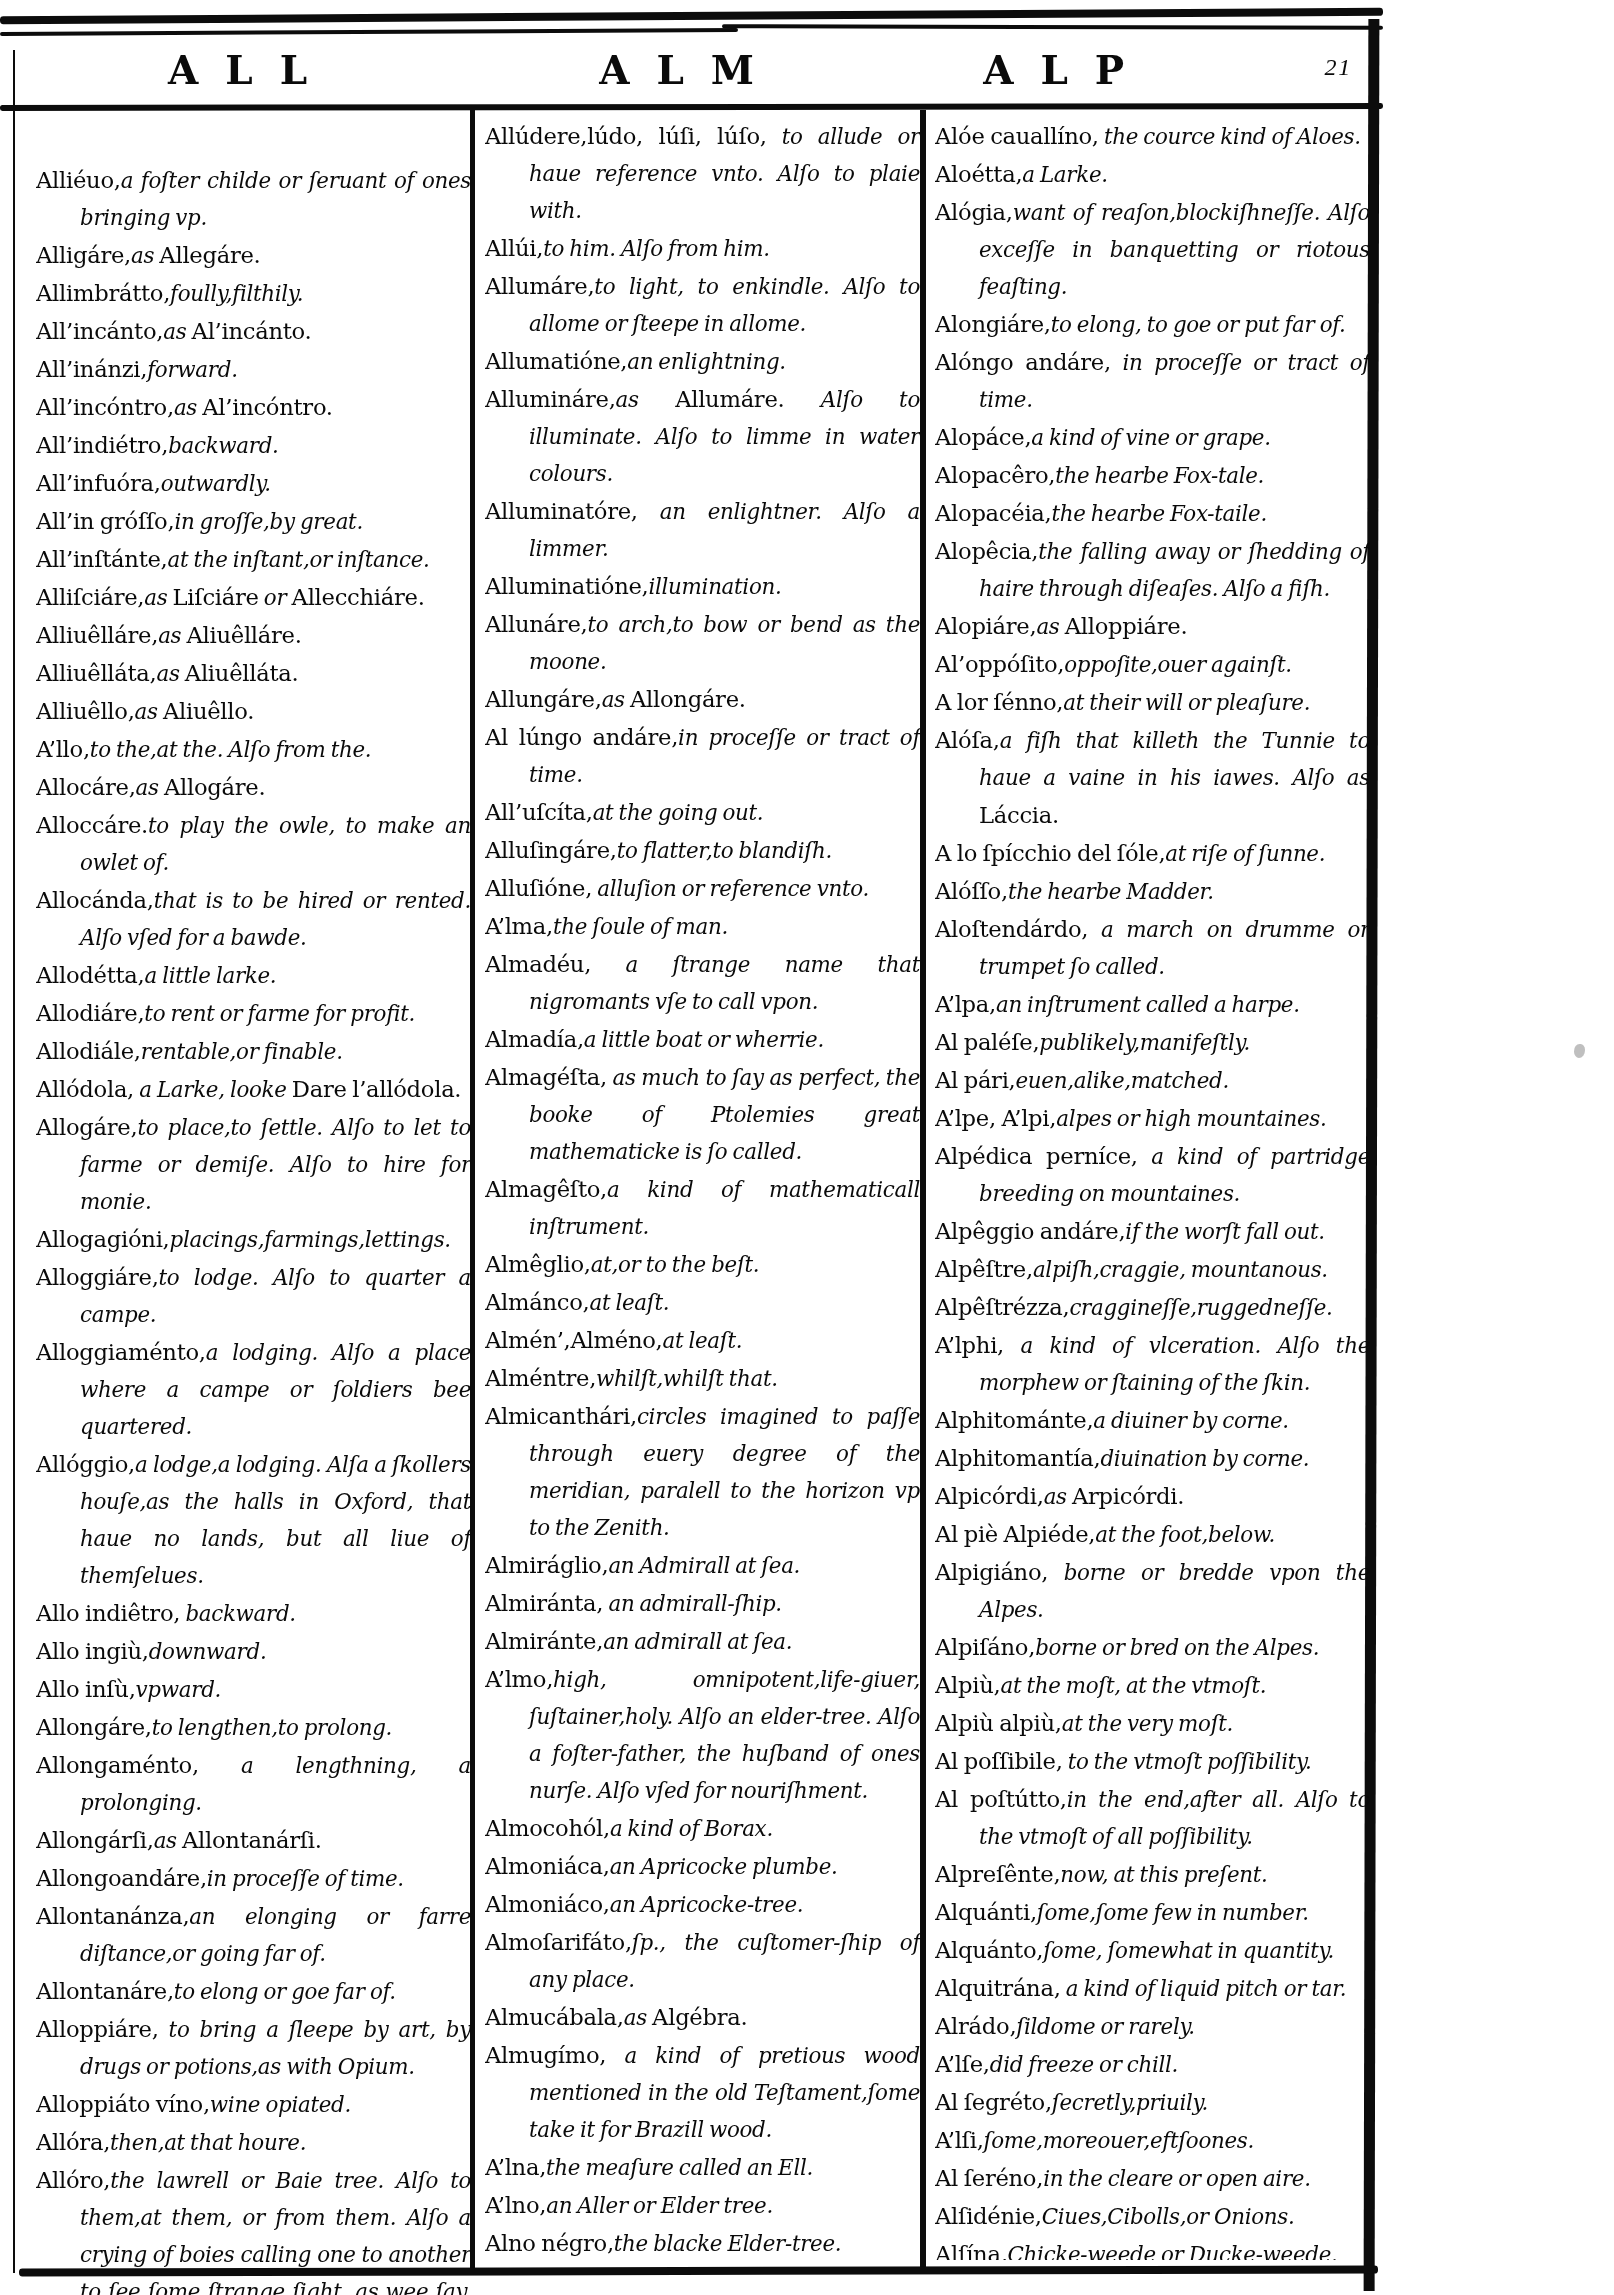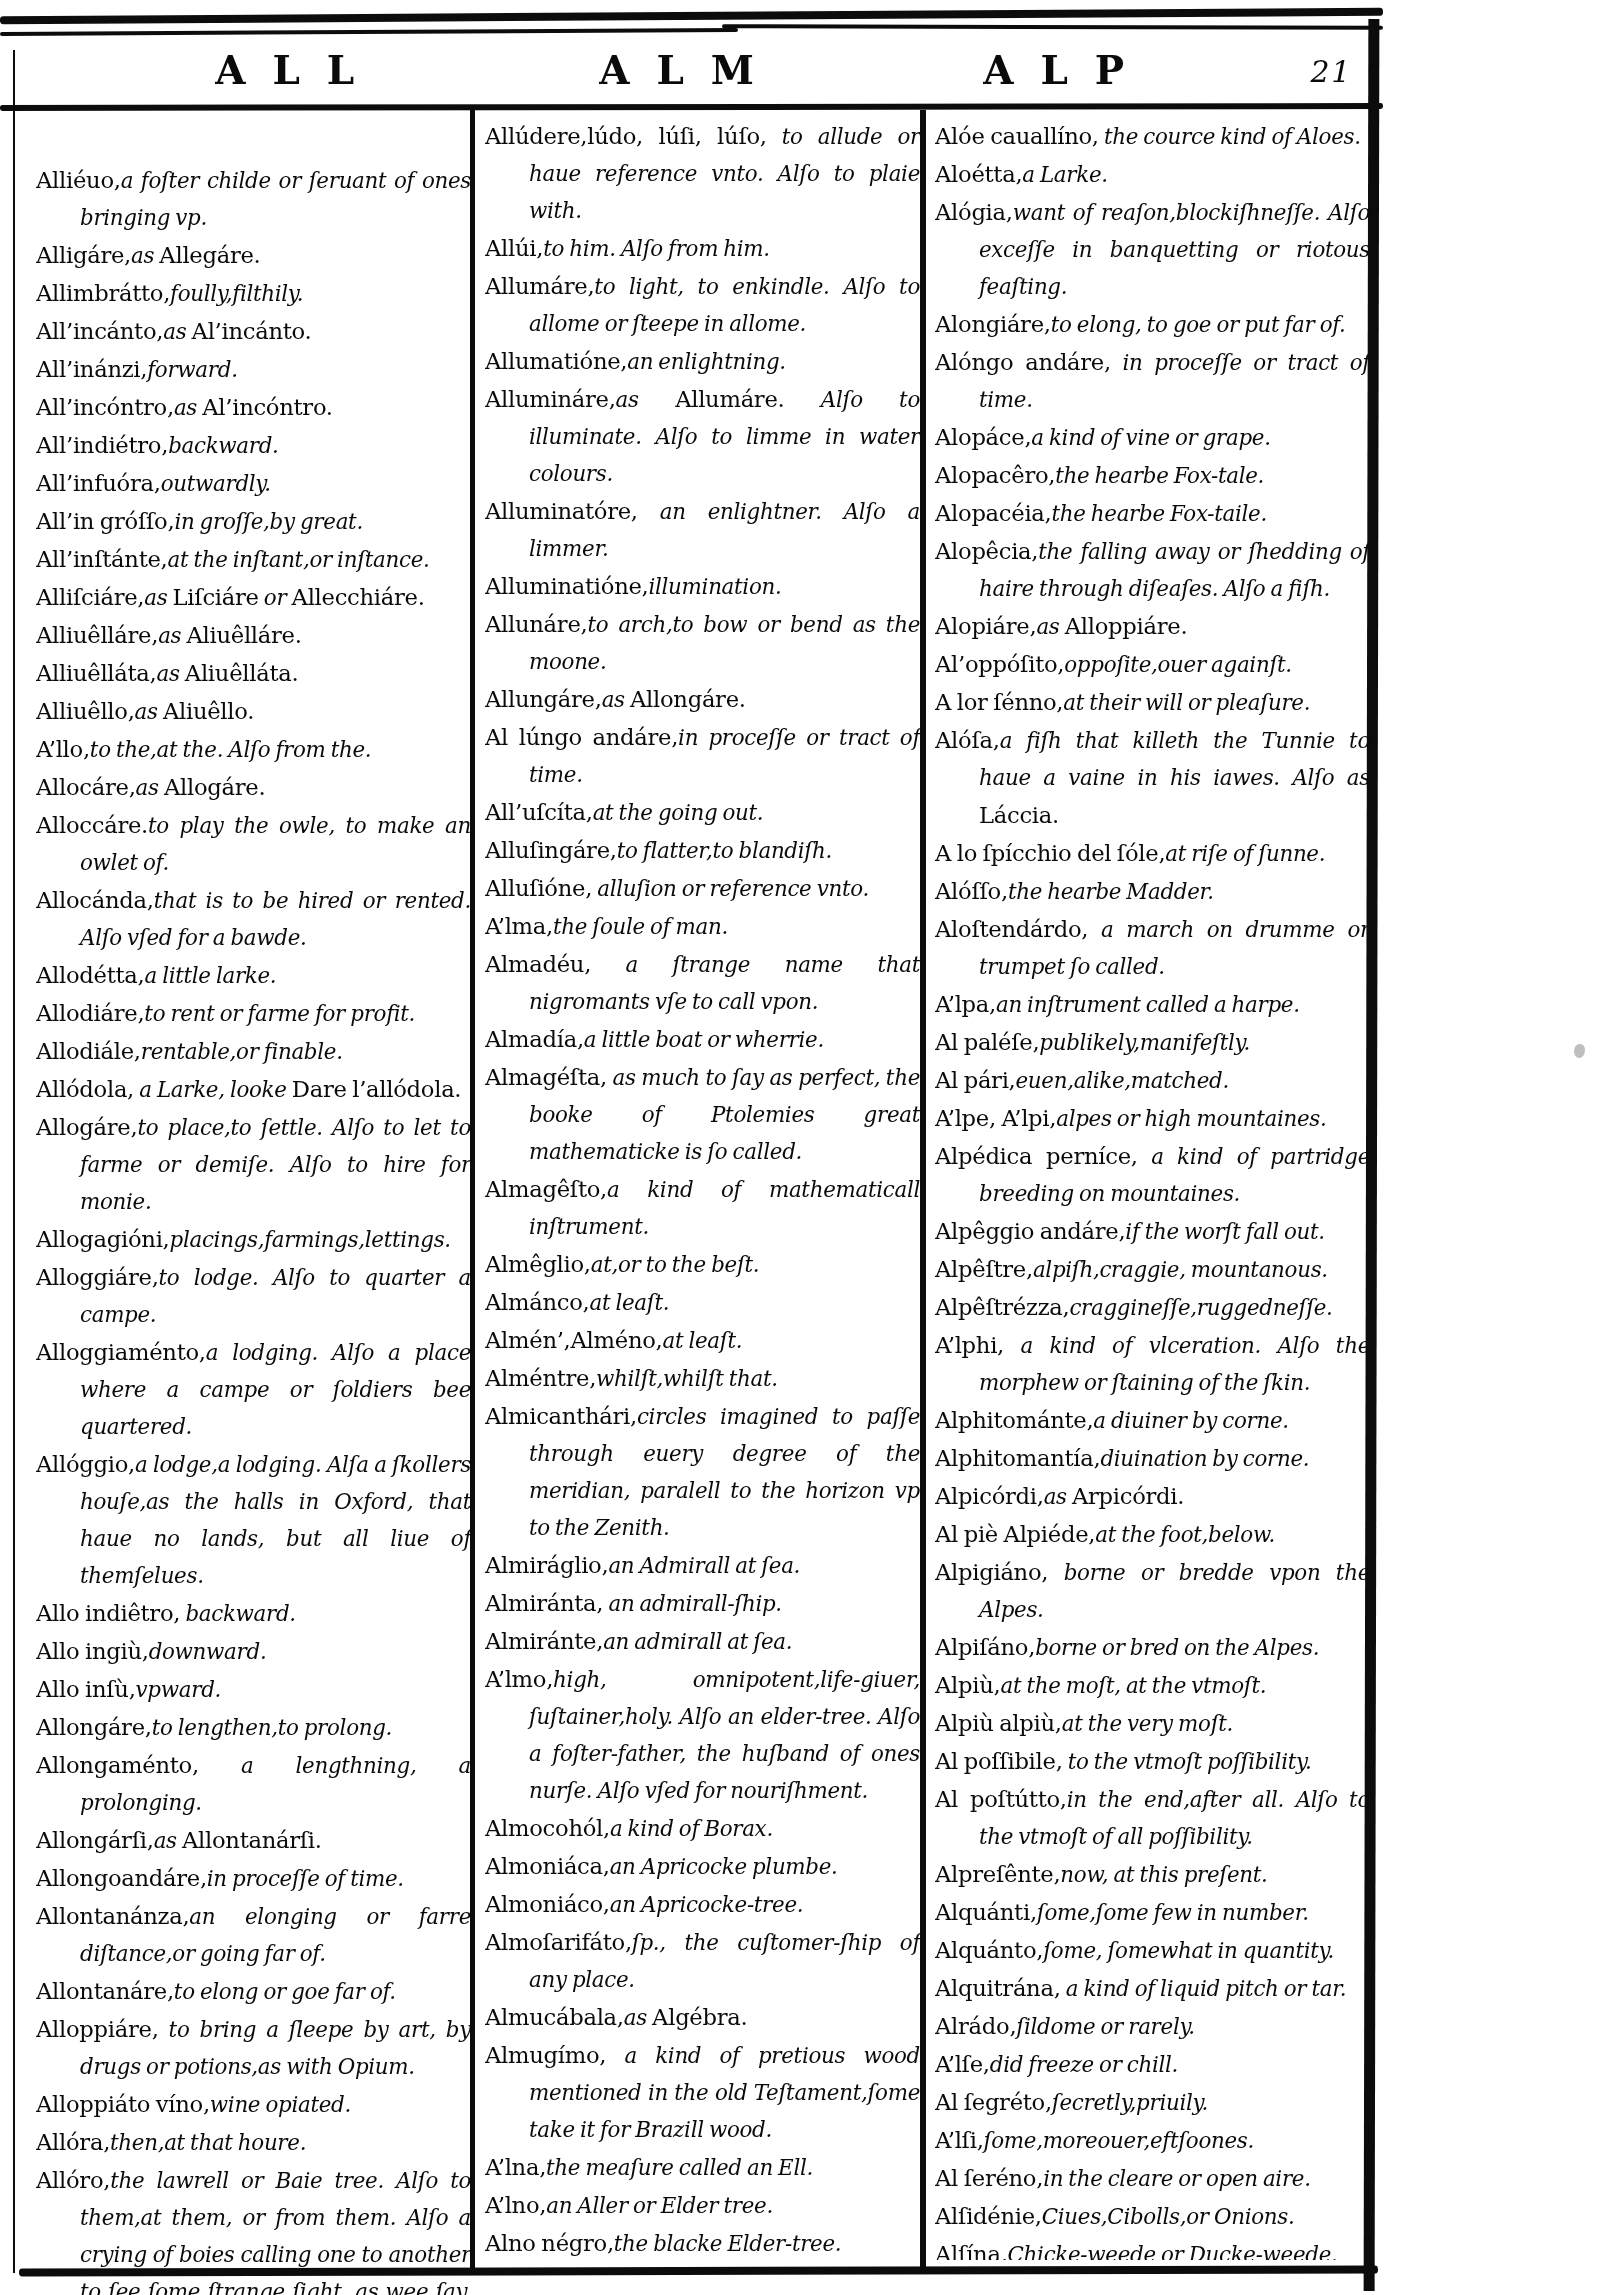--- a/index.html
+++ b/index.html
@@ -15,25 +15,25 @@
   .rule-under-header{left:0;top:104px;width:1383px;height:5.9px;transform:rotate(-0.08deg);border-radius:2.5px;}
   .rule-left{left:12.6px;top:50px;width:2.5px;height:2223px;}
   .rule-col-1{left:470px;top:110px;width:5px;height:2160px;}
   .rule-col-2{left:920px;top:110px;width:5.9px;height:2160px;}
   .rule-right{left:1366px;top:18.5px;width:11px;height:2272px;transform:rotate(0.12deg);}
   .rule-bottom{left:18.5px;top:2267px;width:1359px;height:7.6px;transform:rotate(-0.12deg);border-radius:3.4px;}
   .speck{position:absolute;left:1574px;top:1044px;width:11px;height:14.3px;background:#8a8a8a;opacity:.55;border-radius:50% 40% 55% 45%;}
   
   .hdr{position:absolute;top:47px;height:47px;font-weight:bold;font-size:39px;
        letter-spacing:6.7px;text-align:center;white-space:nowrap;}
-  .hdr-1{left:109px;width:252px;text-align:right;}
+  .hdr-1{left:115px;width:252px;}
   .hdr-2{left:554px;width:252px;}
   .hdr-3{left:931px;width:252px;}
   .pageno{position:absolute;top:54px;left:1275px;width:77px;height:42px;
-          font-size:30px;font-style:italic;text-align:right;letter-spacing:1.7px;}
+          font-size:24px;font-style:italic;text-align:right;letter-spacing:1.7px;font-family:Liberation Serif, serif;}
   
   .col{position:absolute;top:119px;width:435px;height:2141px;overflow:hidden;}
   .col-1{left:36px;margin-top:44px;}
   .col-2{left:485px;}
   .col-3{left:935px;}
   .entry{margin:0;padding-left:44px;text-indent:-44px;text-align:justify;
          line-height:34px;letter-spacing:-0.3px;word-spacing:-1.3px;}
   .entry .r{font-style:normal;font-size:22.7px;}
   .entry .i{font-style:italic;font-size:21.4px;}
 </style>

